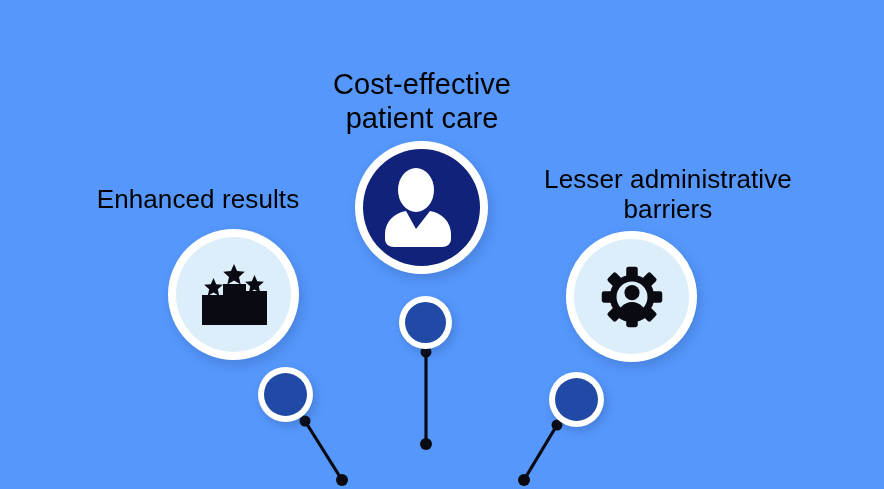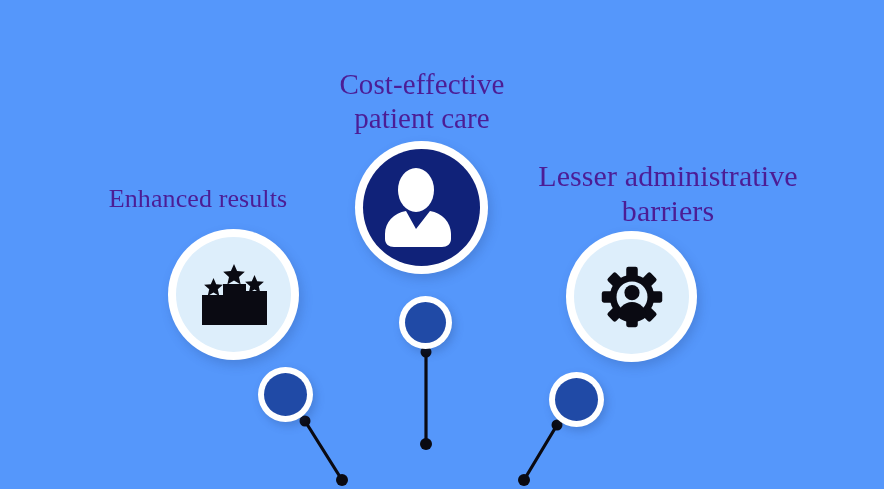--- a/index.html
+++ b/index.html
@@ -14,45 +14,45 @@
     position: relative;
     width: 884px;
     height: 489px;
     overflow: hidden;
     background: #5597FB;
   }
 
   
   .label {
     position: absolute;
-    color: #4c1d95;
-    font-family: Liberation Serif, serif;
+    color: #000000;
+    font-family: Liberation Sans, sans-serif;
     font-weight: 400;
     line-height: 1.17;
     text-align: center;
     letter-spacing: 0.1px;
     white-space: pre-line;
   }
   #label-center {
     left: 292px;
     top: 68px;
     width: 260px;
     font-size: 29px;
   }
   #label-left {
     left: 60px;
     top: 184px;
     width: 276px;
     font-size: 26px;
   }
   #label-right {
     left: 500px;
-    top: 158px;
+    top: 164px;
     width: 336px;
-    font-size: 30px;
+    font-size: 26px;
   }
 
   
   .bubble {
     position: absolute;
     border-radius: 50%;
     display: flex;
     align-items: center;
     justify-content: center;
     box-sizing: border-box;

